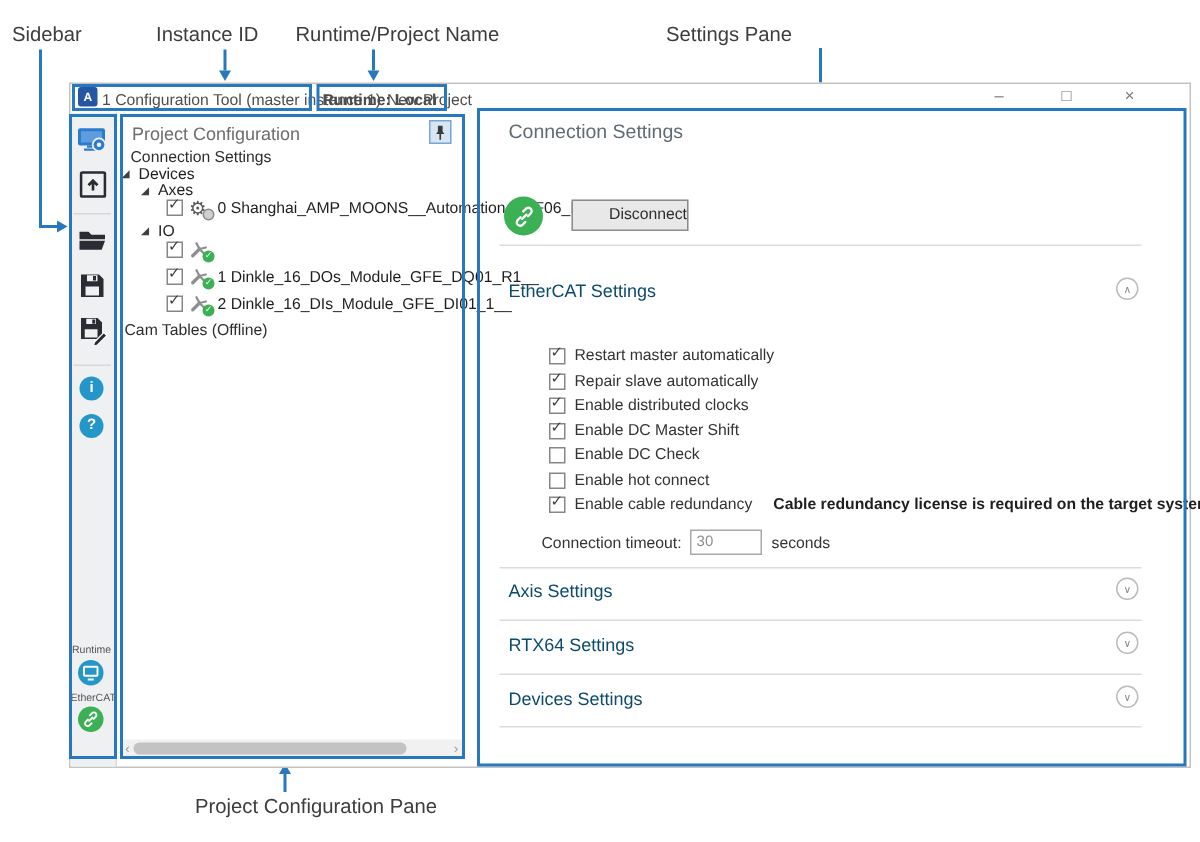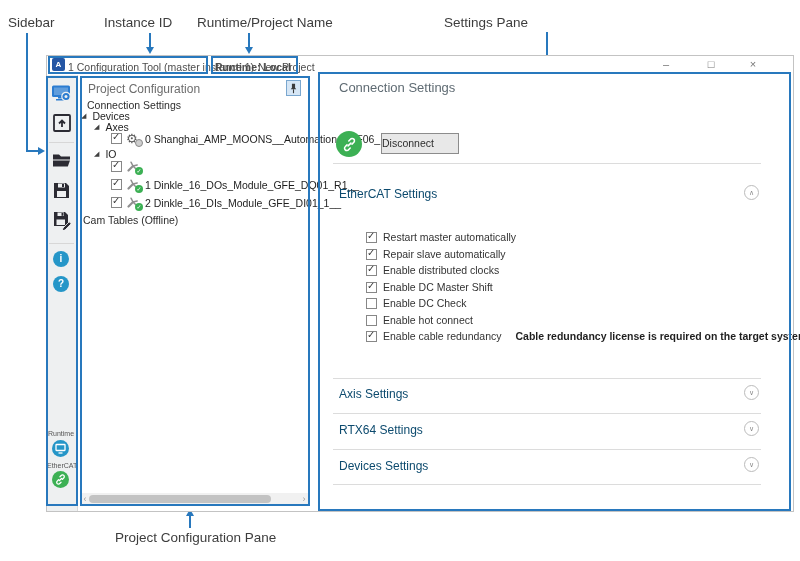--- a/index.html
+++ b/index.html
@@ -37,40 +37,40 @@
   .gear-glyph{font-size:13px;color:#5a5a5a;line-height:15px;}
   .badge{position:absolute;right:-2px;bottom:-1px;width:8px;height:8px;border-radius:50%;font-size:6px;line-height:8px;text-align:center;}
   .badge.green{background:#3cb054;color:#fff;}
   .badge.gray{background:#cfcfcf;border:1px solid #8a8a8a;box-sizing:border-box;}
   .scrollbar{position:absolute;left:81px;top:493px;width:227px;height:12px;background:#f1f1f1;}
   .scroll-thumb{position:absolute;left:6px;top:2px;width:184px;height:8px;background:#c3c3c3;border-radius:4px;}
   .scroll-arrow{position:absolute;top:0;width:8px;height:12px;font-size:9px;line-height:12px;color:#9a9a9a;text-align:center;}
   
   .set-heading{position:absolute;font-size:13px;color:#5f6b73;}
   .section-h{position:absolute;font-size:12px;color:#0c4a6e;}
-  .btn{position:absolute;background:#e8e8e8;border:1px solid #8c8c8c;box-sizing:border-box;font-size:10.5px;color:#2d2d2d;text-align:left;cursor:pointer;}
+  .btn{position:absolute;background:#e8e8e8;border:1px solid #8c8c8c;box-sizing:border-box;font-size:10.5px;color:#2d2d2d;text-align:right;cursor:pointer;}
   .hr{position:absolute;height:1px;background:#dcdcdc;}
   .chev{position:absolute;width:15px;height:15px;border:1px solid #bbb;border-radius:50%;display:flex;align-items:center;justify-content:center;font-size:7px;color:#8a8a8a;cursor:pointer;box-sizing:border-box;background:#fff;}
   .set-row{position:absolute;display:flex;align-items:center;gap:6px;font-size:10.5px;color:#333;white-space:nowrap;}
   .dropdown{width:46px;height:17px;border:1px solid #c8c8c8;box-sizing:border-box;display:flex;align-items:center;justify-content:space-between;padding:0 3px;background:#fff;}
   .dropdown .dd-val{font-size:10px;color:#9a9a9a;}
   .dropdown .dd-ch{font-size:7px;color:#b0b0b0;}
   .txt{width:48px;height:17px;border:1px solid #a8a8a8;box-sizing:border-box;font-size:10px;color:#8f8f8f;padding:0 3px;font-family:inherit;background:#fff;}
   .bold-note{font-weight:bold;color:#1f1f1f;}
 </style>
 </head>
 <body>
 
 <div id="app">
 
   <div class="ann-label" style="left:8px;top:15px;">Sidebar</div>
   <div class="ann-label" style="left:104px;top:15px;">Instance ID</div>
   <div class="ann-label" style="left:197px;top:15px;">Runtime/Project Name</div>
   <div class="ann-label" style="left:444px;top:15px;">Settings Pane</div>
-  <div class="ann-label" style="left:115px;top:530px;">Project Configuration Pane</div>
+  <div class="ann-label" style="left:130px;top:530px;">Project Configuration Pane</div>
 
   <div class="vline" style="left:26px;top:33px;height:119px;"></div>
   <div class="hline" style="left:26px;top:150px;width:12px;"></div>
   <div class="tri-right" style="left:38px;top:147px;"></div>
 
   <div class="vline" style="left:149px;top:33px;height:14px;"></div>
   <div class="tri-down" style="left:146px;top:47px;"></div>
 
   <div class="vline" style="left:248px;top:33px;height:14px;"></div>
   <div class="tri-down" style="left:245px;top:47px;"></div>
@@ -303,20 +303,25 @@
     <span>Enable hot connect</span>
   </div>
   <div class="set-row" style="left:366px;top:330px;">
     <span class="cb">
         <span class="mk">✓</span>
       </span>
     <span>Enable cable redundancy</span>
     <span class="bold-note" style="margin-left:8px;">Cable redundancy license is required on the target system for this setting</span>
   </div>
 
+  <div class="set-row" style="left:361px;top:353px;">
+    <span>Connection timeout:</span>
+    <input class="txt" value="30" style="">
+    <span>seconds</span>
+  </div>
 
   <div class="hr" style="left:333px;top:378px;width:428px;"></div>
   <div class="section-h" style="left:339px;top:387px;">Axis Settings</div>
   <div class="chev" style="left:744px;top:385px;">∨</div>
 
   <div class="hr" style="left:333px;top:413px;width:428px;"></div>
   <div class="section-h" style="left:339px;top:423px;">RTX64 Settings</div>
   <div class="chev" style="left:744px;top:421px;">∨</div>
 
   <div class="hr" style="left:333px;top:449px;width:428px;"></div>

